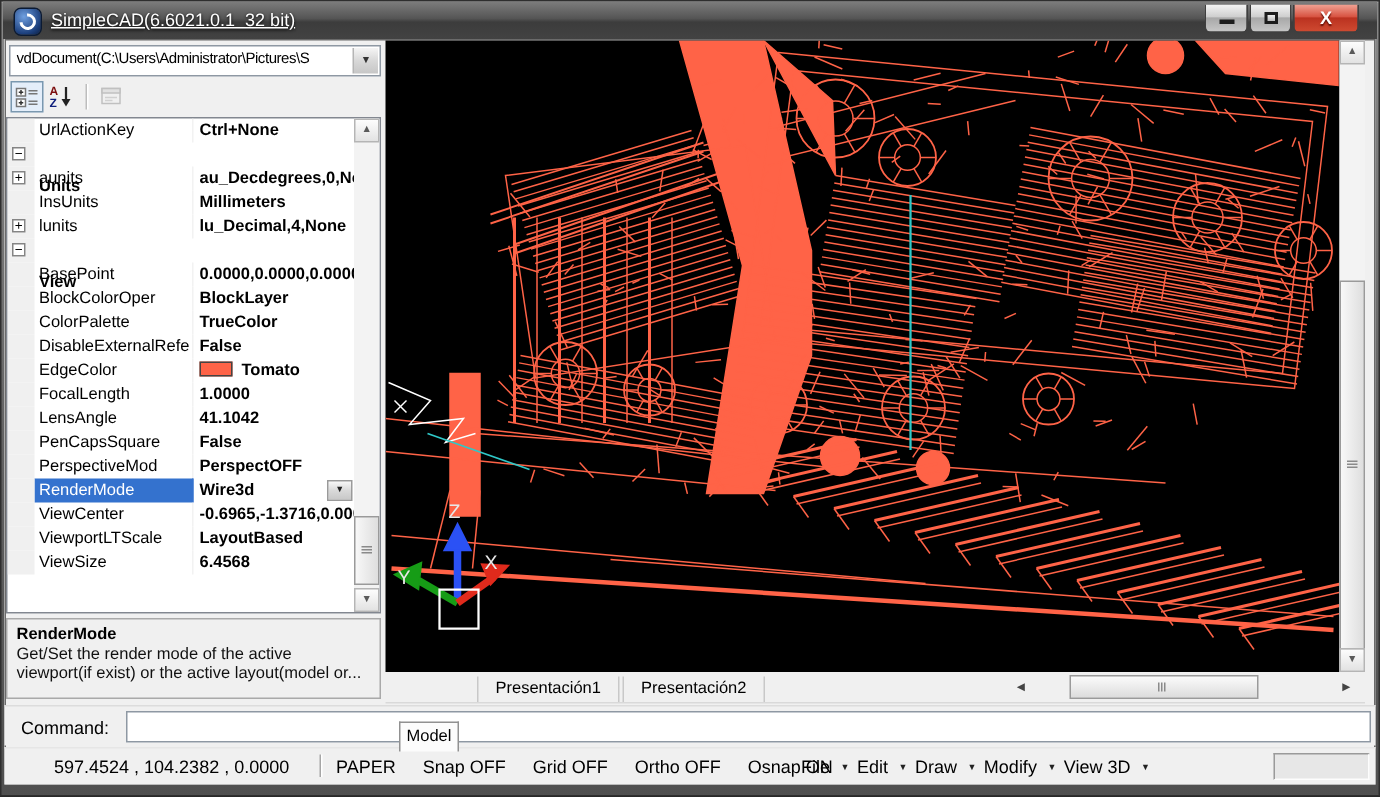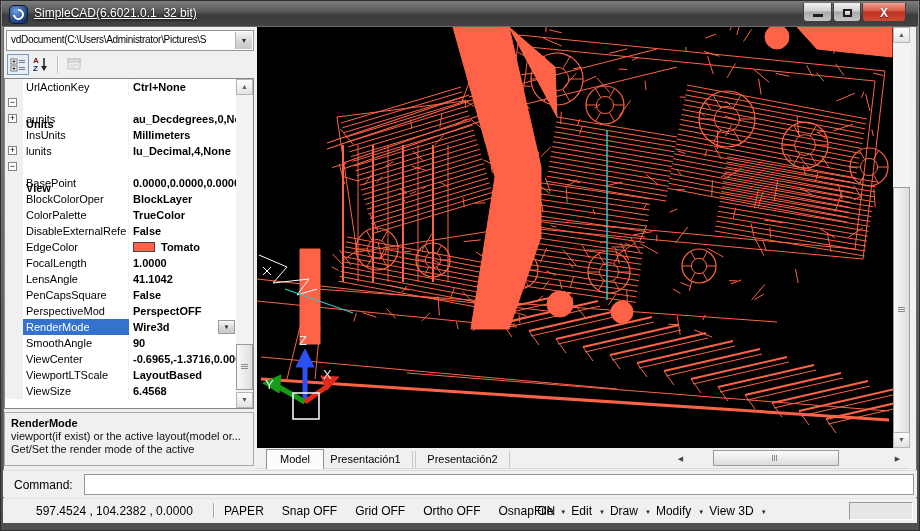--- a/index.html
+++ b/index.html
@@ -216,25 +216,20 @@
           <div class="pg-name">PerspectiveMod</div>
           <div class="pg-value"><span>PerspectOFF</span></div>
         </div>
         <div class="pg-row">
           <div class="pg-gutter"></div>
           <div class="pg-name sel">RenderMode</div>
           <div class="pg-value"><span>Wire3d</span><div class="pg-drop">▼</div></div>
         </div>
         <div class="pg-row">
           <div class="pg-gutter"></div>
-          <div class="pg-name">SmoothAngle</div>
-          <div class="pg-value"><span>90</span></div>
-        </div>
-        <div class="pg-row">
-          <div class="pg-gutter"></div>
           <div class="pg-name">ViewCenter</div>
           <div class="pg-value"><span>-0.6965,-1.3716,0.0000</span></div>
         </div>
         <div class="pg-row">
           <div class="pg-gutter"></div>
           <div class="pg-name">ViewportLTScale</div>
           <div class="pg-value"><span>LayoutBased</span></div>
         </div>
         <div class="pg-row">
           <div class="pg-gutter"></div>
@@ -250,22 +245,22 @@
             <i></i>
             <i></i>
           </span>
         </div>
       <div class="sb-btn" style="top:313px;">▼</div>
     </div>
   </div>
 
   <div id="desc" class="abs">
     <div id="desc-title">RenderMode</div>
+    <div class="desc-line">Get/Set the render mode of the active</div>
     <div class="desc-line">viewport(if exist) or the active layout(model or...</div>
-    <div class="desc-line">Get/Set the render mode of the active</div>
   </div>
 
   <div id="viewport" class="abs">
     <svg id="vpsvg" width="636" height="421" viewBox="0 0 636 421">
         <line x1="4" y1="352" x2="632" y2="393" stroke="#FF6347" stroke-width="3"></line>
         <line x1="150" y1="346" x2="632" y2="384" stroke="#FF6347" stroke-width="1"></line>
         <line x1="70" y1="116" x2="212" y2="68" stroke="#FF6347" stroke-width="1.3"></line>
         <line x1="70" y1="122" x2="212" y2="74" stroke="#FF6347" stroke-width="1.3"></line>
         <line x1="86" y1="136" x2="224" y2="88" stroke="#FF6347" stroke-width="1.3"></line>
         <line x1="86" y1="142" x2="224" y2="94" stroke="#FF6347" stroke-width="1.3"></line>
@@ -768,21 +763,21 @@
           <i></i>
           <i></i>
           <i></i>
         </span>
       </div>
     <div class="sb-btn" style="top:405px;">▼</div>
   </div>
 
   <div id="tabstrip" class="abs">
     <div id="tabs-host">
-        <div class="tab active" style="left: 9px; width: 58px;">Model</div>
+        <div class="tab active" style="left: 9px; width: 40px; margin-top: 32px;">Model</div>
         <div class="tab inactive" style="left: 61px; width: 95px;">Presentación1</div>
         <div class="tab inactive" style="left: 158px; width: 95px;">Presentación2</div>
       </div>
     <div class="hsb-btn" style="left:415px;">◀</div>
     <div id="hsb-thumb" style="left:456px;width:126px;">
         <span class="grip-h">
           <i></i>
           <i></i>
           <i></i>
         </span>

